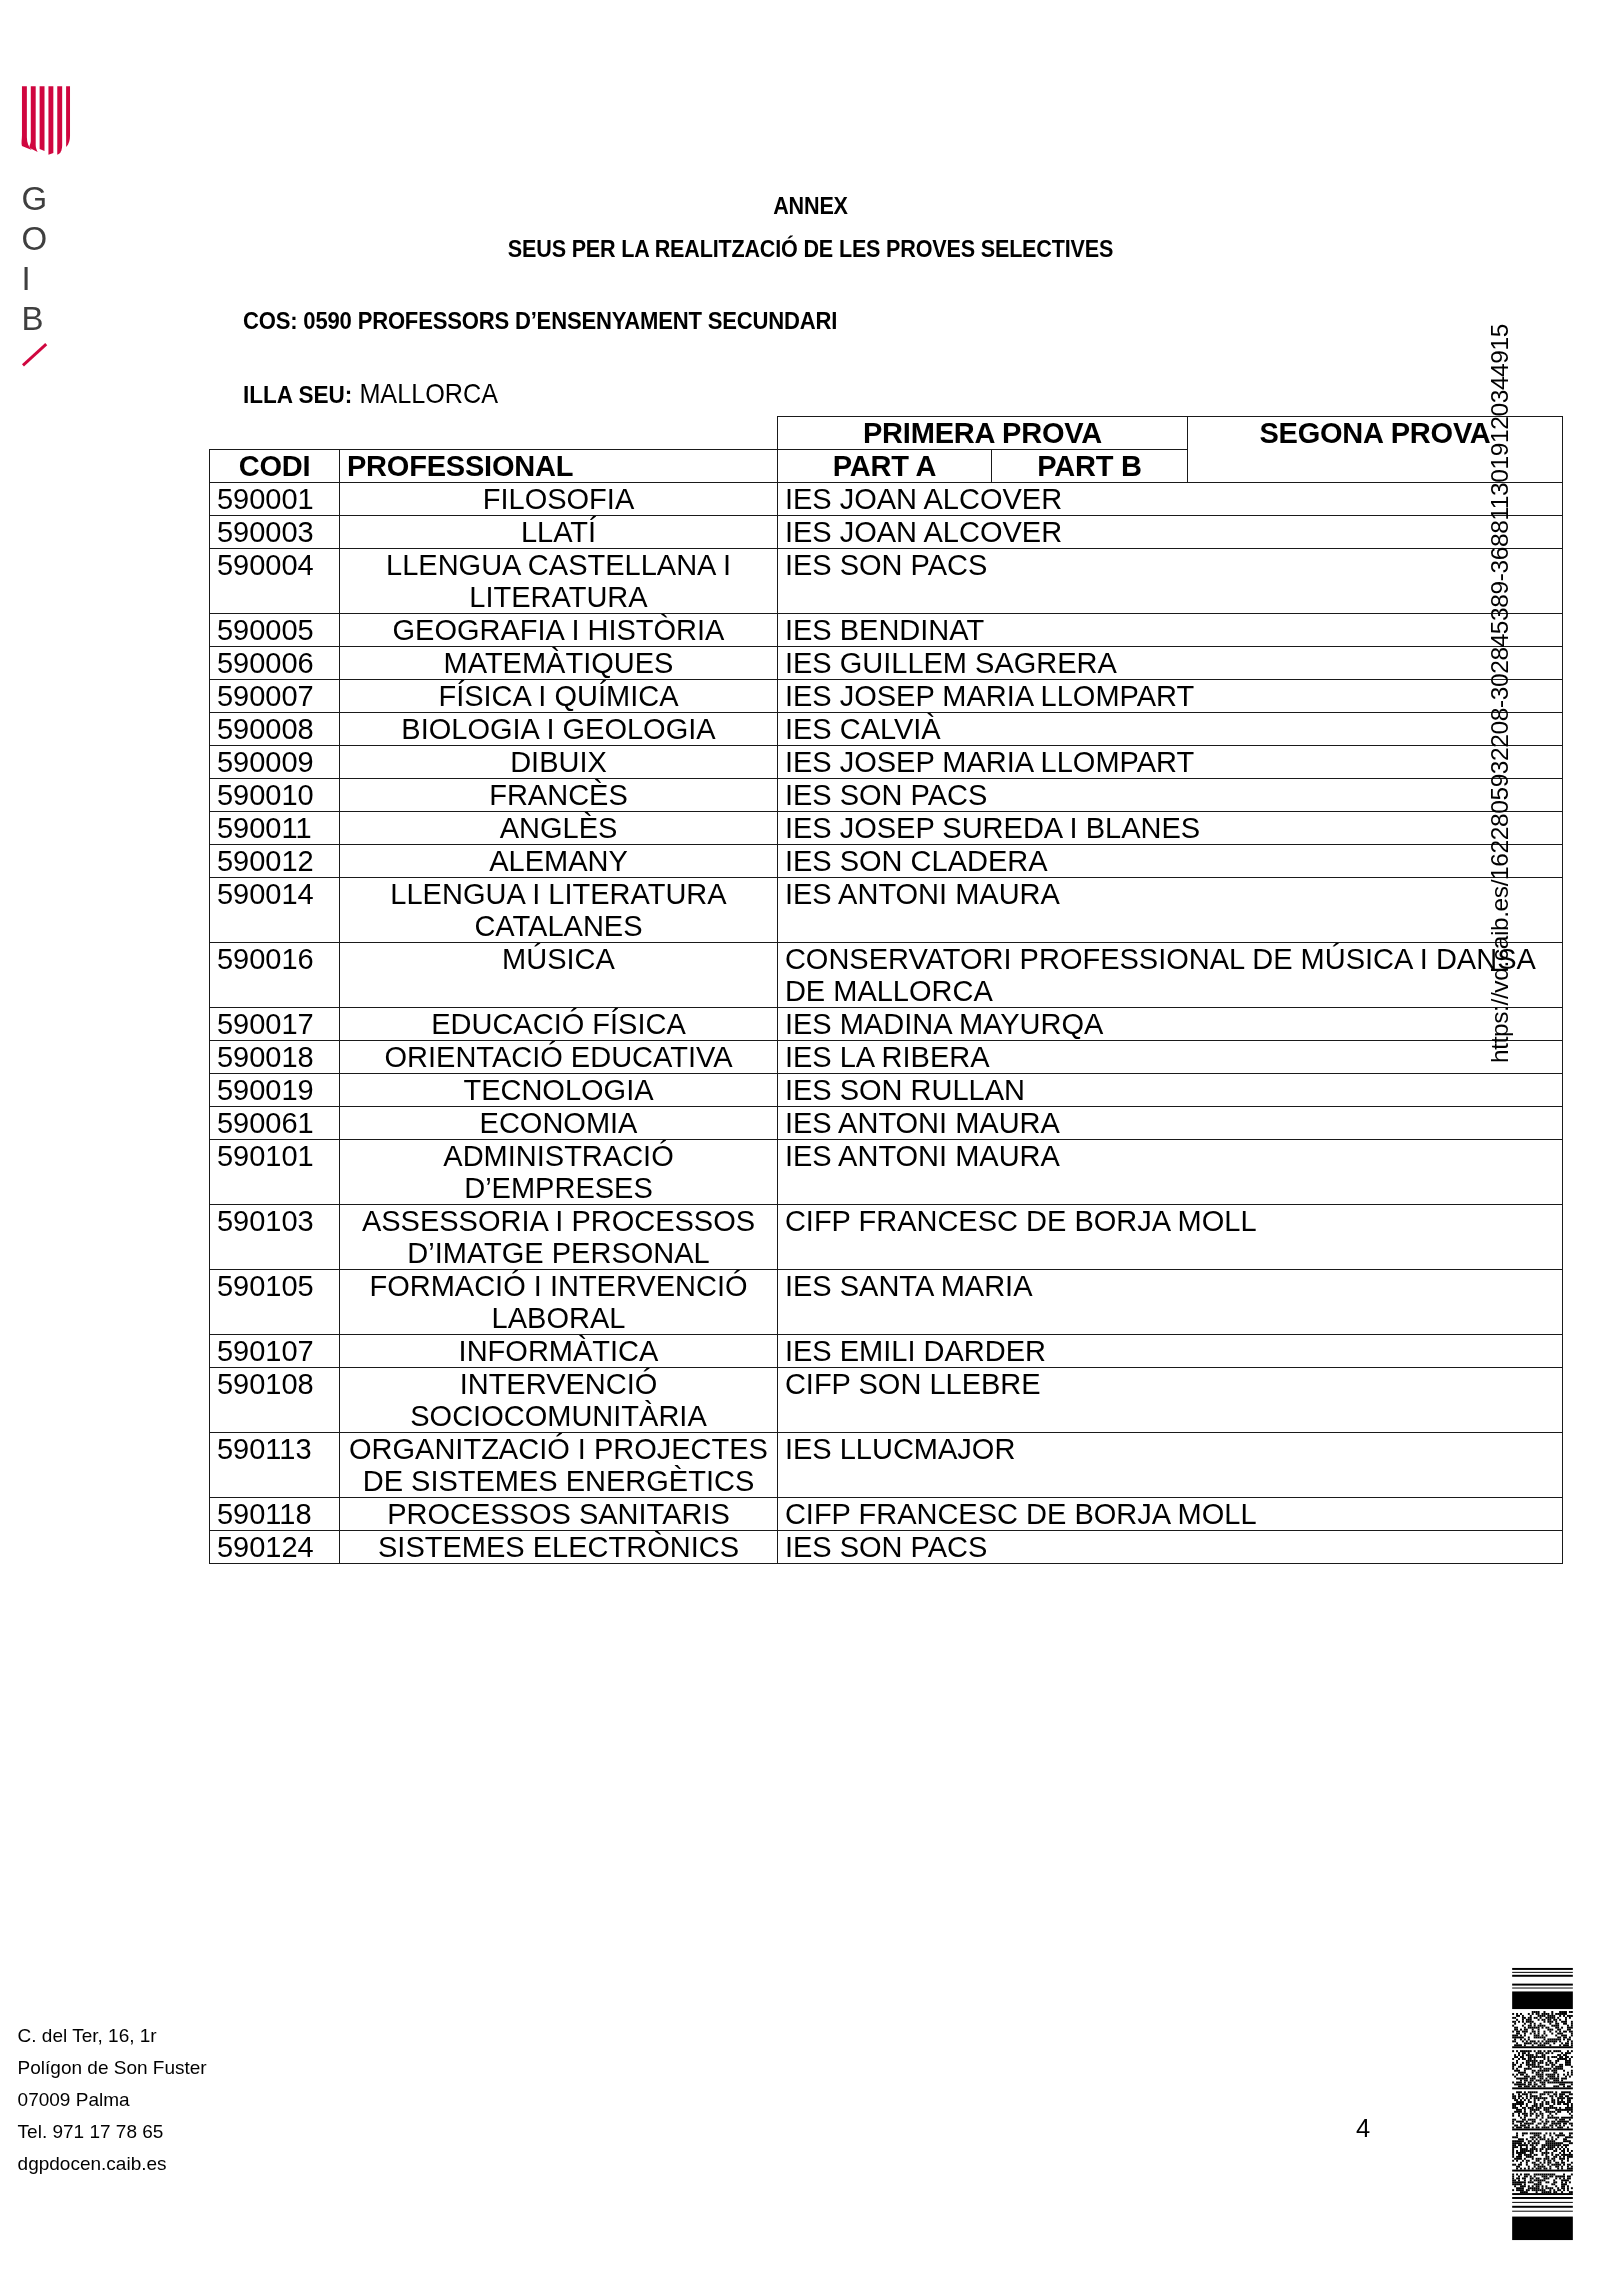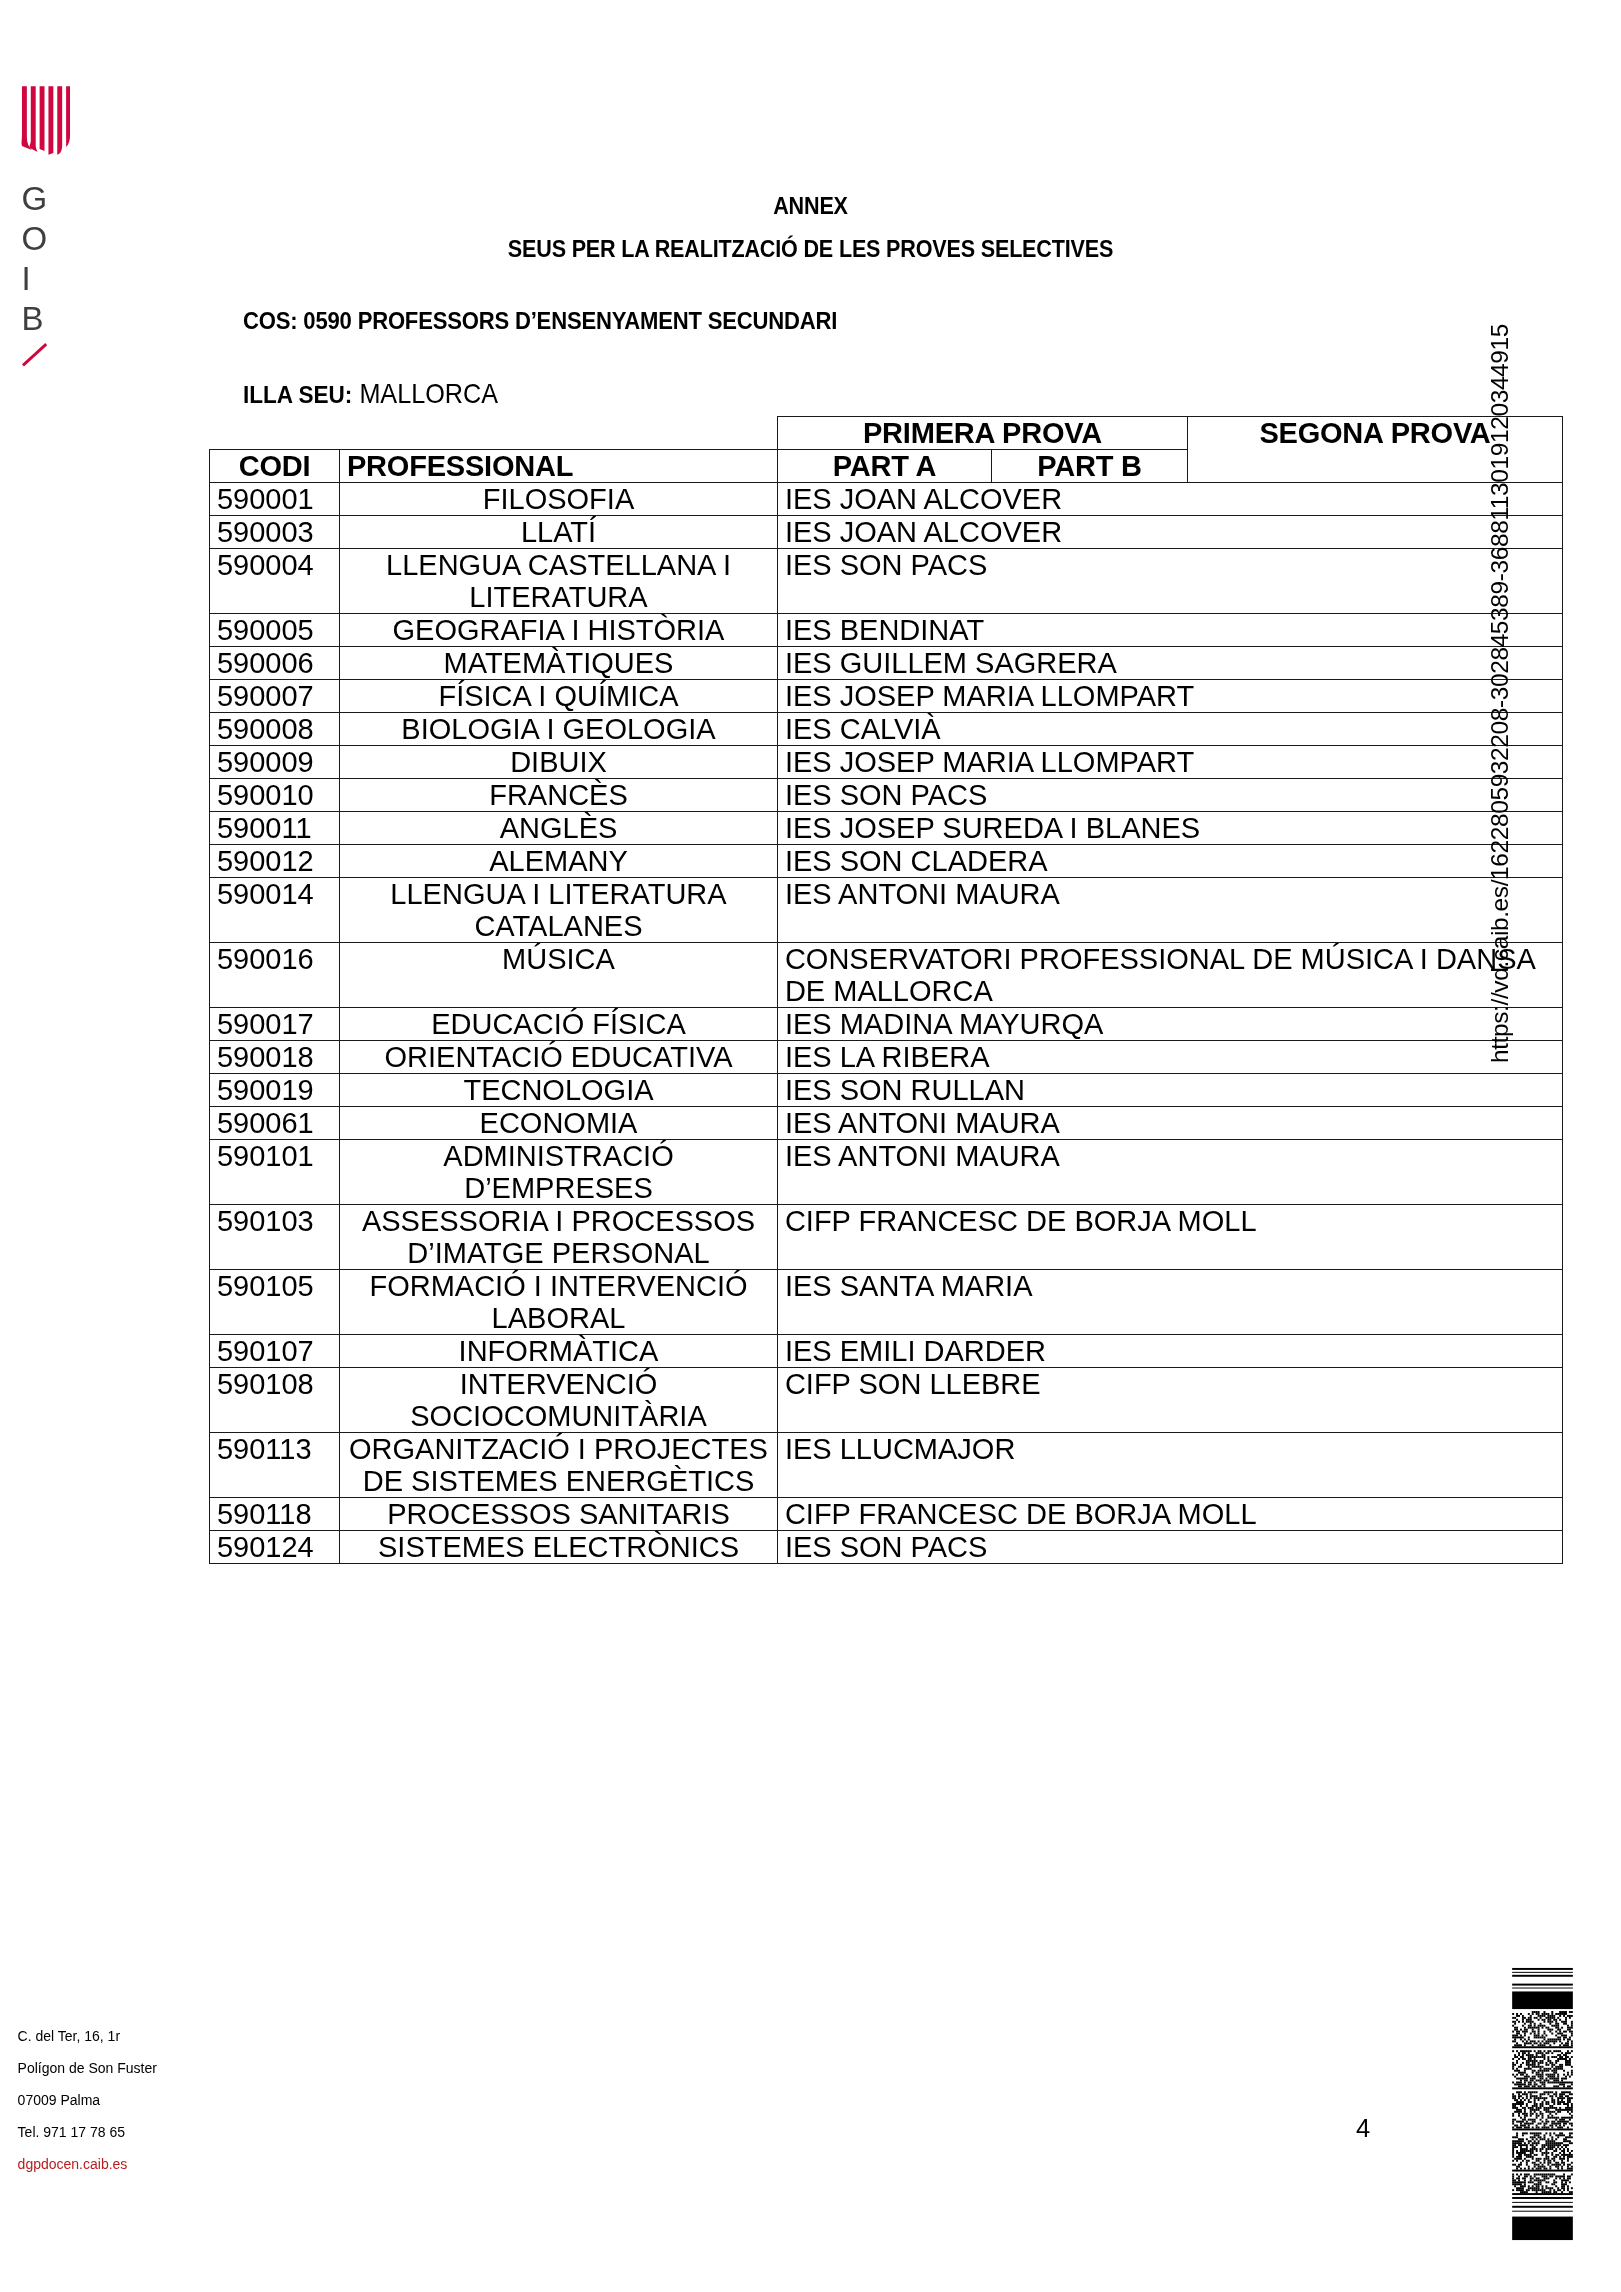--- a/index.html
+++ b/index.html
@@ -142,24 +142,24 @@
     letter-spacing: -0.4px;
     white-space: nowrap;
     color: #000;
   }
 
   
   #footer-address {
     position: absolute;
     left: 17.6px;
     top: 2020px;
-    font-size: 14px;
+    font-size: 19px;
     line-height: 32px;
   }
-  #footer-address .web { color: #b91c1c; }
+  #footer-address .web { color: #000000; }
 
   #page-number {
     position: absolute;
     left: 1304px;
     top: 2114px;
     width: 118px;
     text-align: center;
     font-size: 25.5px;
   }
 

